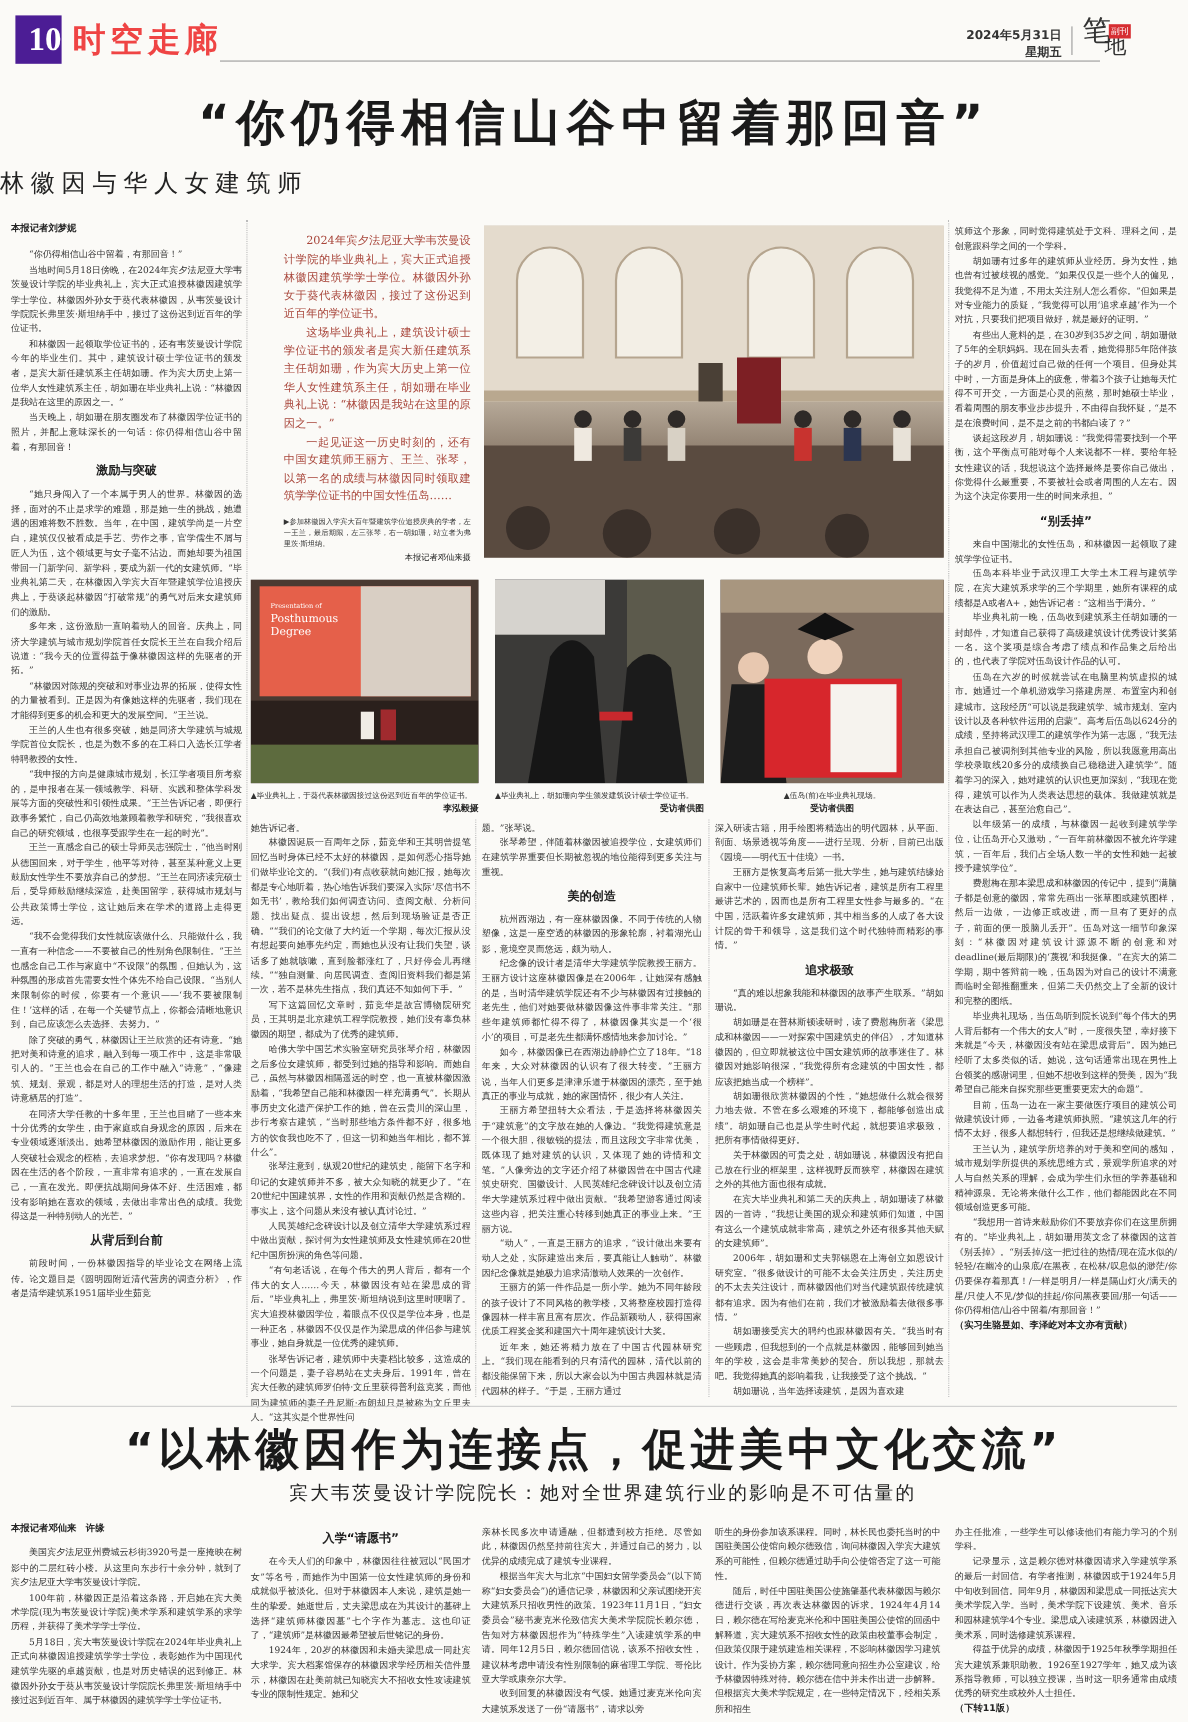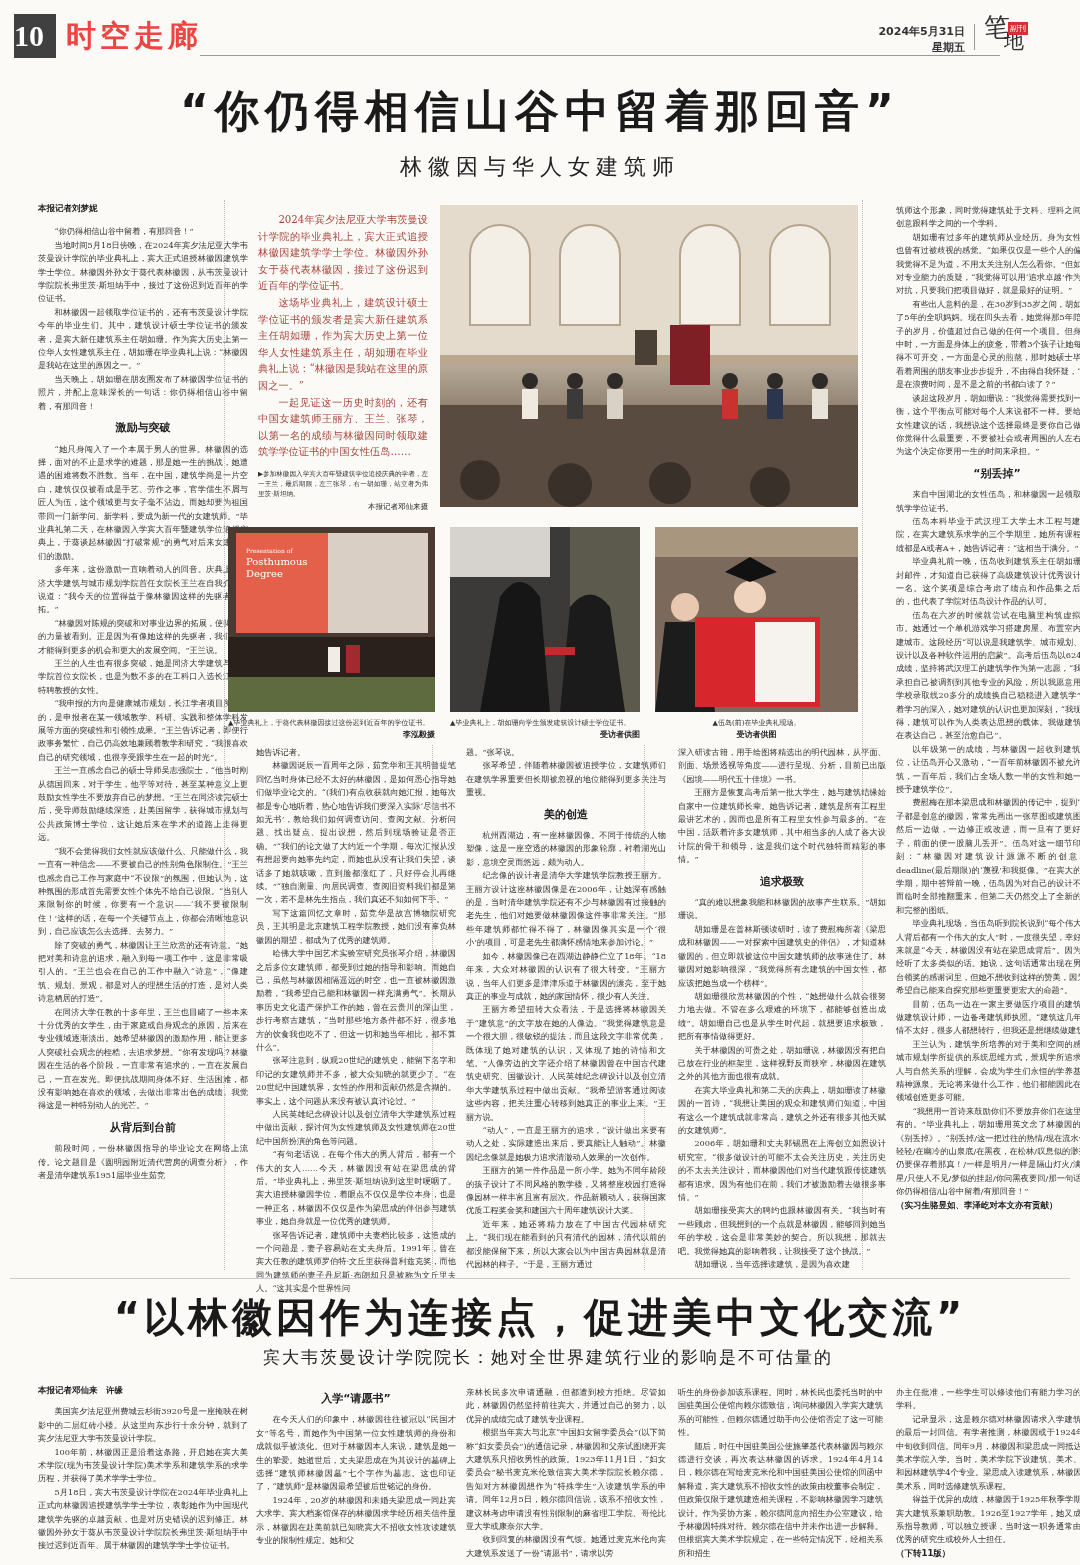--- a/index.html
+++ b/index.html
@@ -1,33 +1,33 @@
 <!DOCTYPE html>
 <html><head>
 <meta charset="utf-8">
 <style>
   * { box-sizing: border-box; margin: 0; padding: 0; }
   html, body { width: 1080px; height: 1565px; background: #fbfaf7; overflow: hidden; }
   body { font-family: "DejaVu Serif", "Liberation Serif", serif; color: #2a2a2a; position: relative; }
 
   .masthead { position: absolute; left: 0; top: 0; width: 1080px; height: 70px; }
-  .page-num { position: absolute; left: 14px; top: 14px; width: 42px; height: 44px; background: #404040; color: #fff; font-weight: bold; font-size: 30px; text-align: left; line-height: 44px; font-family: "Liberation Serif", serif; }
+  .page-num { position: absolute; left: 14px; top: 14px; width: 42px; height: 44px; background: #4c1d95; color: #fff; font-weight: bold; font-size: 30px; text-align: right; line-height: 44px; font-family: "Liberation Serif", serif; }
   .section-name { position: absolute; left: 66px; top: 16px; font-size: 30px; font-weight: bold; color: #ef4444; letter-spacing: 4px; font-family: "DejaVu Serif", serif; }
   .masthead-rule { position: absolute; left: 200px; right: 80px; top: 55px; border-top: 1px solid #999; }
   .masthead-date { position: absolute; right: 115px; top: 24px; text-align: right; font-family: "DejaVu Sans", sans-serif; font-size: 11px; line-height: 16px; color: #333; font-weight: bold; }
   .masthead-sep { position: absolute; right: 105px; top: 24px; height: 26px; border-left: 1px solid #999; }
   .masthead-logo { position: absolute; right: 40px; top: 12px; width: 60px; height: 40px; }
   .logo-char { position: absolute; font-size: 26px; color: #333; font-family: "DejaVu Serif", serif; }
   .logo-tag { position: absolute; left: 28px; top: 10px; background: #d62e32; color: #fff; font-size: 8px; padding: 1px 2px; font-family: "DejaVu Sans", sans-serif; }
 
   .headline { position: absolute; left: 0; width: 1080px; text-align: center; top: 82px; font-size: 44px; font-weight: bold; letter-spacing: 6px; color: #1a1a1a; font-family: "DejaVu Sans", sans-serif; }
-  .subhead { position: absolute; left: 0; width: 1080px; text-align: center; top: 152px; font-size: 22px; letter-spacing: 6px; color: #222; font-family: "DejaVu Sans", sans-serif; }
+  .subhead { position: absolute; left: 0; width: 1080px; text-align: left; top: 152px; font-size: 22px; letter-spacing: 6px; color: #222; font-family: "DejaVu Sans", sans-serif; }
 
   .byline { font-family: "DejaVu Sans", sans-serif; font-weight: bold; font-size: 8.5px; color: #222; }
-  .col { position: absolute; font-size: 8.2px; line-height: 13.4px; text-align: justify; color: #333; margin-left: 28px; }
+  .col { position: absolute; font-size: 8.2px; line-height: 13.4px; text-align: justify; color: #333; }
   .col p { text-indent: 2em; }
   .col h3 { text-align: center; font-family: "DejaVu Sans", sans-serif; font-size: 11px; font-weight: bold; color: #222; margin: 8px 0 8px; }
 
   .pullquote { position: absolute; left: 258px; top: 212px; width: 170px; font-size: 10.2px; line-height: 16.6px; color: #a8453a; text-align: justify; }
   .pullquote p { text-indent: 2em; }
   .pq-caption { margin-top: 8px; font-size: 6.6px; line-height: 10px; color: #333; }
   .pq-credit { text-align: right; font-family: "DejaVu Sans", sans-serif; font-weight: normal; font-size: 7.5px; color: #222; }
 
   .photo { position: absolute; overflow: hidden; }
   .caption { position: absolute; font-size: 7px; line-height: 11px; color: #333; }

